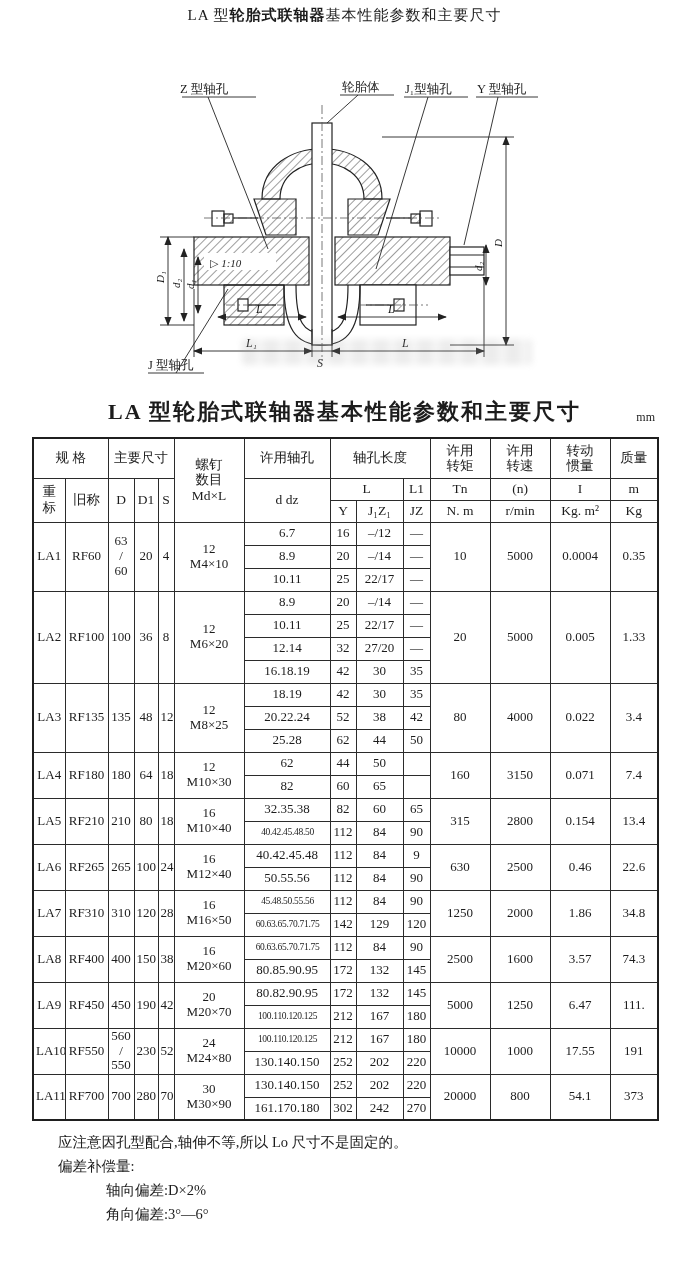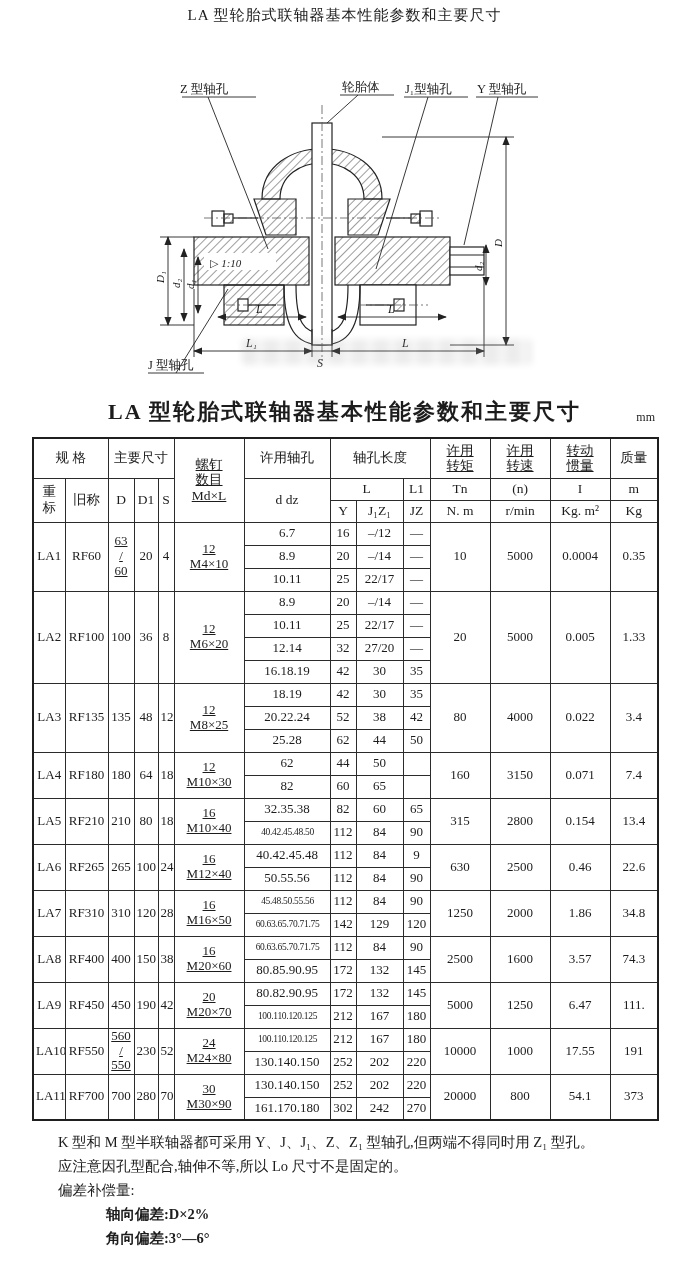--- a/index.html
+++ b/index.html
@@ -1,46 +1,46 @@
 <!DOCTYPE html>
 <html><head>
 <meta charset="utf-8">
 <style>
   html,body{margin:0;padding:0;background:#ffffff;}
   body{
     width:689px;height:1279px;position:relative;overflow:hidden;
     font-family:"Liberation Serif","DejaVu Serif",serif;color:#1c1c1c;
   }
   .page-title{width:100%;text-align:center;padding-top:6px;font-size:15px;letter-spacing:1px;}
-  .page-title .b{font-weight:normal;}
+  .page-title .b{font-weight:bold;}
   
   .diagram-wrap{position:relative;margin:52px 0 0 146px;width:416px;height:306px;}
   .watermark{position:absolute;left:96px;top:262px;width:290px;height:26px;
     background:repeating-linear-gradient(90deg,#9a9a9a 0 14px,#c9c9c9 14px 22px);
     opacity:.18;filter:blur(3px);border-radius:4px;}
   svg text{font-family:"Liberation Serif","DejaVu Serif",serif;}
   
   .section-head{margin:14px 0 0 0;text-align:center;position:relative;}
   .section-title{font-size:22px;font-weight:bold;letter-spacing:2px;display:inline-block;}
   .section-unit{font-size:12px;position:absolute;right:34px;bottom:2px;}
   
   table.spec{border-collapse:collapse;table-layout:fixed;margin:10px 2px 0 32px;width:625px;
     border:2px solid #1f1f1f;}
   table.spec th,table.spec td{border:1px solid #2b2b2b;padding:0 2px;text-align:center;
     font-size:13px;font-weight:normal;line-height:1.15;overflow:hidden;}
   table.spec thead th{font-size:13.5px;}
   tr.h1{height:40px;} tr.h2{height:22px;} tr.h3{height:22px;}
   tbody tr{height:23px;}
-  .pre{white-space:pre-line;text-decoration:underline;}
+  .pre{white-space:pre-line;}
   .dcell{text-align:left;padding-left:6px;}
   .dcell.tiny{font-size:9.5px;letter-spacing:-0.3px;padding-left:3px;}
   
   .notes{margin:10px 0 0 58px;font-size:14.5px;line-height:1.65;}
   .notes div{white-space:nowrap;}
-  .offsets{margin-left:48px;font-weight:bold;}
+  .offsets{margin-left:48px;}
 </style>
 </head>
 <body>
 
 <div class="page-title">
   <span>LA 型</span><span class="b">轮胎式联轴器</span><span>基本性能参数和主要尺寸</span>
 </div>
 
 <div class="diagram-wrap">
   <svg width="416" height="306" viewBox="0 0 416 306">
@@ -508,18 +508,17 @@
     <tr>
       <td class="dcell">161.170.180</td>
       <td>302</td>
       <td>242</td>
       <td>270</td>
     </tr>
   </tbody>
 </table>
 
 <div class="notes">
-  <div>K 型和 M 型半联轴器都可采用 Y、J、J₁、Z、Z₁ 型轴孔,但两端不得同时用 Z₁ 型孔。</div>
   <div>应注意因孔型配合,轴伸不等,所以 Lo 尺寸不是固定的。</div>
   <div>偏差补偿量:</div>
   <div class="offsets">轴向偏差:D×2%</div>
   <div class="offsets">角向偏差:3°—6°</div>
 </div>
 
 </body></html>

